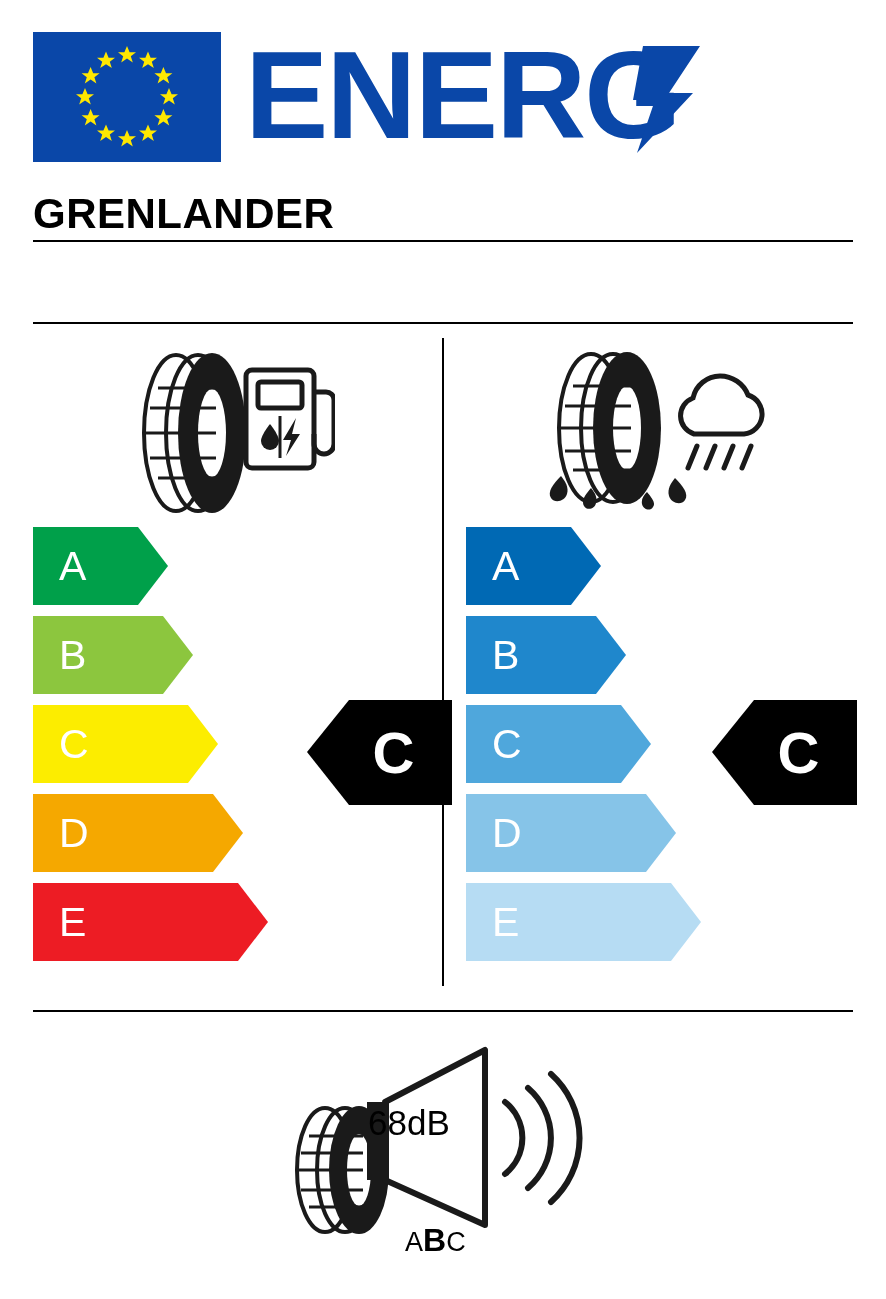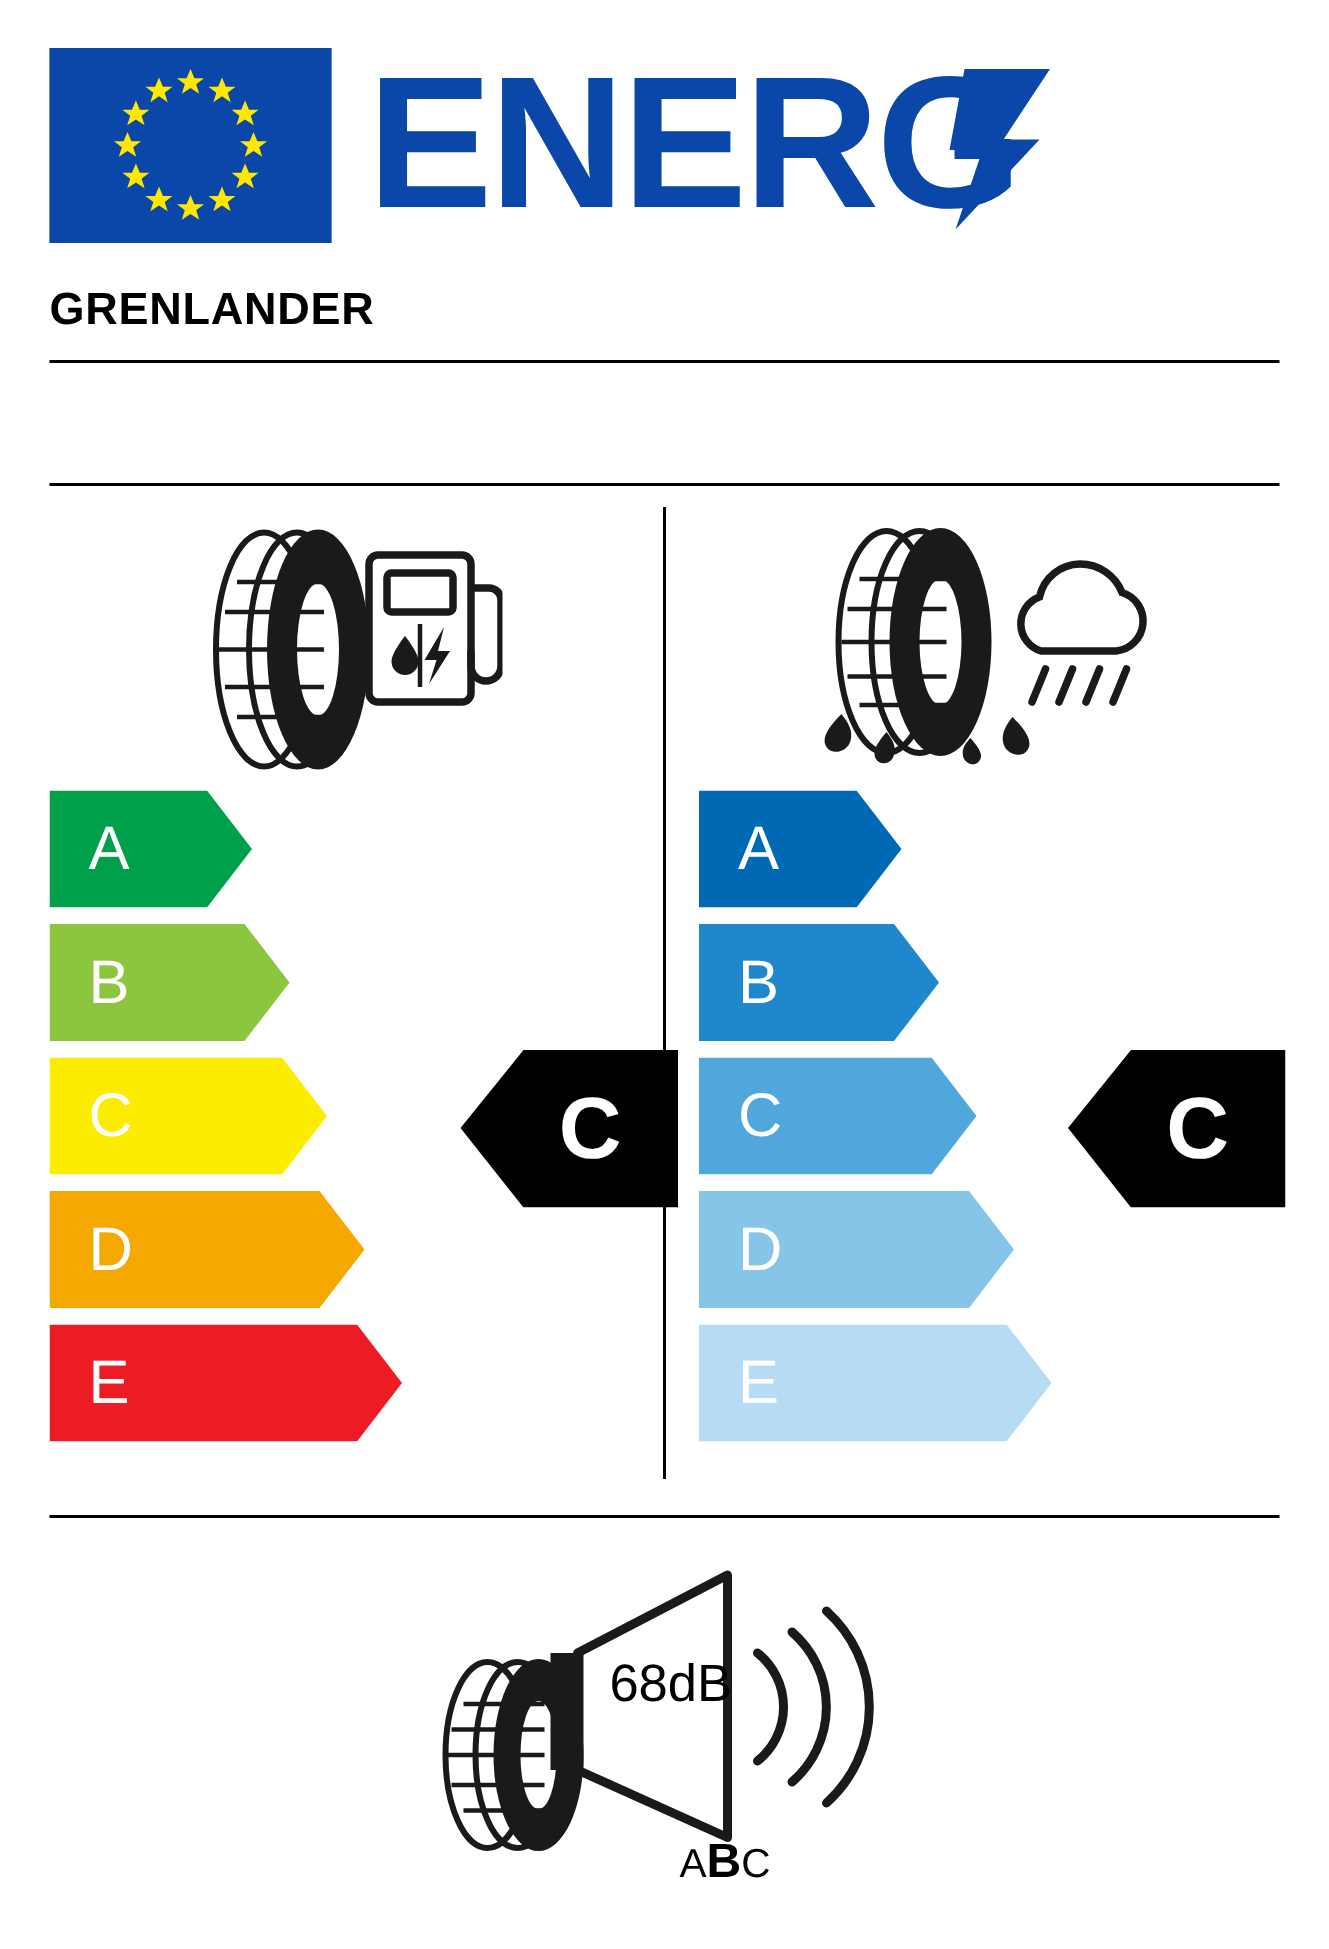--- a/index.html
+++ b/index.html
@@ -38,21 +38,21 @@
     top: 38px;
     height: 120px;
     text-align: center;
   }
   .energ-word svg { display: block; }
 
   .brand {
     position: absolute;
     left: 33px;
     top: 190px;
-    font-size: 30px;
+    font-size: 42px;
     font-weight: bold;
     letter-spacing: 0.5px;
     color: #000;
   }
 
   .rule {
     position: absolute;
     background: #000;
     height: 2px;
   }
@@ -145,32 +145,31 @@
     font-weight: bold;
     line-height: 1;
   }
 
   
   .noise-value {
     position: absolute;
     left: 368px;
     top: 1103px;
     width: 120px;
-    text-align: right;
+    text-align: left;
     font-size: 35px;
     color: #000;
   }
   .noise-classes {
     position: absolute;
     left: 405px;
     top: 1222px;
     font-size: 27px;
     color: #000;
     letter-spacing: 0px;
-    margin-left: 48px;
   }
   .noise-classes .sel {
     font-size: 32px;
     font-weight: bold;
   }
 </style>
 </head>
 <body>
 
 <div class="label">

